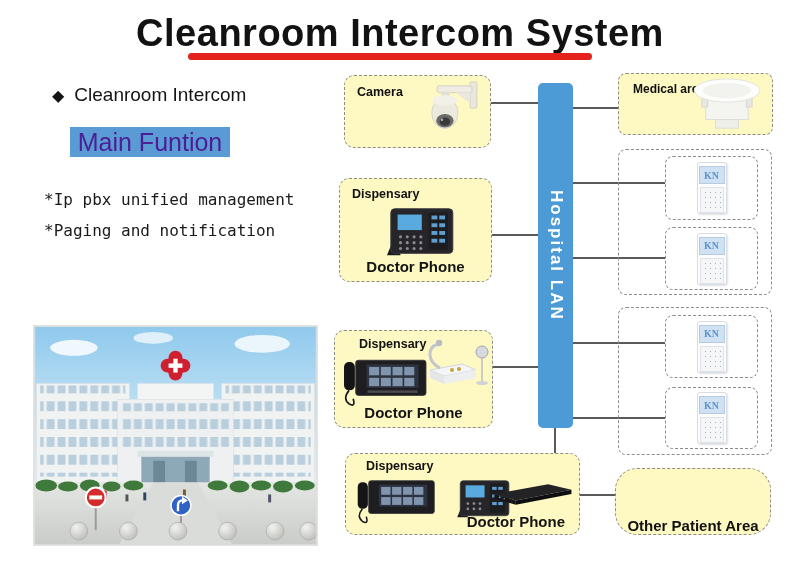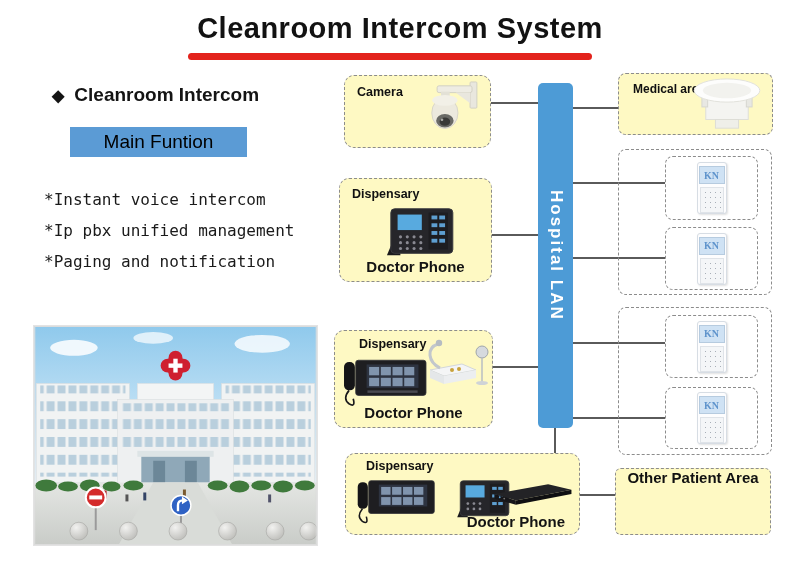--- a/index.html
+++ b/index.html
@@ -2,29 +2,29 @@
 <html><head>
 <meta charset="utf-8">
 <style>
   html,body{margin:0;padding:0;background:#ffffff;}
   .page{position:relative;width:800px;height:564px;background:#ffffff;overflow:hidden;
         font-family:"Liberation Sans",sans-serif;color:#141414;}
   .connectors{position:absolute;left:0;top:0;width:800px;height:564px;}
 
   
   .title{position:absolute;left:0;top:12px;width:800px;text-align:center;
-         font-size:29px;font-weight:bold;color:#121212;letter-spacing:0.5px;}
+         font-size:38px;font-weight:bold;color:#121212;letter-spacing:0.5px;}
   .title-underline{position:absolute;left:188px;top:53px;width:404px;height:7px;
          background:#e3231c;border-radius:4px;}
 
   
-  .intro-heading{position:absolute;left:52px;top:84px;font-size:19px;font-weight:bold;}
+  .intro-heading{position:absolute;left:52px;top:84px;font-size:19px;font-weight:normal;}
   .intro-heading .diamond{font-size:16px;margin-right:10px;}
-  .main-func{position:absolute;left:70px;top:127px;width:177px;height:30px;
-         background:#5b9bd5;color:#000000;font-size:19px;display:flex;
+  .main-func{position:absolute;left:70px;top:127px;width:160px;height:30px;
+         background:#5b9bd5;color:#4c1d95;font-size:25px;display:flex;
          align-items:center;justify-content:center;}
   .features{position:absolute;left:44px;top:188px;font-family:"DejaVu Sans Mono",monospace;
          font-size:16px;color:#1a1a1a;}
   .feature{height:31px;line-height:24px;}
 
   .photo{position:absolute;left:33px;top:325px;width:285px;height:221px;
          border:1px solid #e3e3e3;box-sizing:border-box;}
 
   
   .dashed-box{position:absolute;border:1.5px dashed #8c8c8c;border-radius:10px;
@@ -77,22 +77,22 @@
   .kn-device{width:30px;height:52px;background:#fdfdfe;border:1px solid #d7dde4;
          border-radius:3px;box-shadow:1px 1px 2px rgba(0,0,0,0.12);
          display:flex;flex-direction:column;align-items:center;padding-top:3px;box-sizing:border-box;}
   .kn-screen{width:24px;height:17px;background:#cfe2f4;border:1px solid #b6cbdf;
          font-family:"Liberation Serif",serif;font-size:10px;font-weight:bold;
          color:#5e93cc;display:flex;align-items:center;justify-content:center;}
   .kn-pad{width:22px;height:25px;margin-top:3px;background:#f4f6f8;border:1px solid #dfe3e8;
          background-image:radial-gradient(#a8afb8 0.8px, transparent 0.9px);
          background-size:5px 5px;background-position:2px 2px;}
 
-  .other-box{left:615px;top:468px;width:156px;height:67px;border-radius:6px;
-         display:flex;align-items:flex-start;justify-content:center;}
+  .other-box{left:615px;top:468px;width:156px;height:67px;border-radius:22px;
+         display:flex;align-items:flex-end;justify-content:center;}
   .other-box .box-label{font-size:15px;}
 </style>
 </head>
 <body>
 
 <div class="page">
 
   <svg class="connectors" viewBox="0 0 800 564">
     <g stroke="#5a5a5a" stroke-width="2">
       <line x1="491" y1="103" x2="540" y2="103"></line>
@@ -109,21 +109,20 @@
   </svg>
 
   <div class="title">Cleanroom Intercom System</div>
   <div class="title-underline"></div>
 
   <div class="intro-heading">
     <span class="diamond">◆</span><span>Cleanroom Intercom</span>
   </div>
   <div class="main-func">Main Funtion</div>
   <div class="features">
-    <div class="feature">*Instant voice intercom</div>
     <div class="feature">*Ip pbx unified management</div>
     <div class="feature">*Paging and notification</div>
   </div>
 
   <div class="photo">
     <svg width="283" height="219" viewBox="0 0 285 221">
       <defs>
         <linearGradient id="skyG" x1="0" y1="0" x2="0" y2="1">
           <stop offset="0" stop-color="#8fc9ec"></stop>
             <stop offset="1" stop-color="#eaf5fc"></stop>

